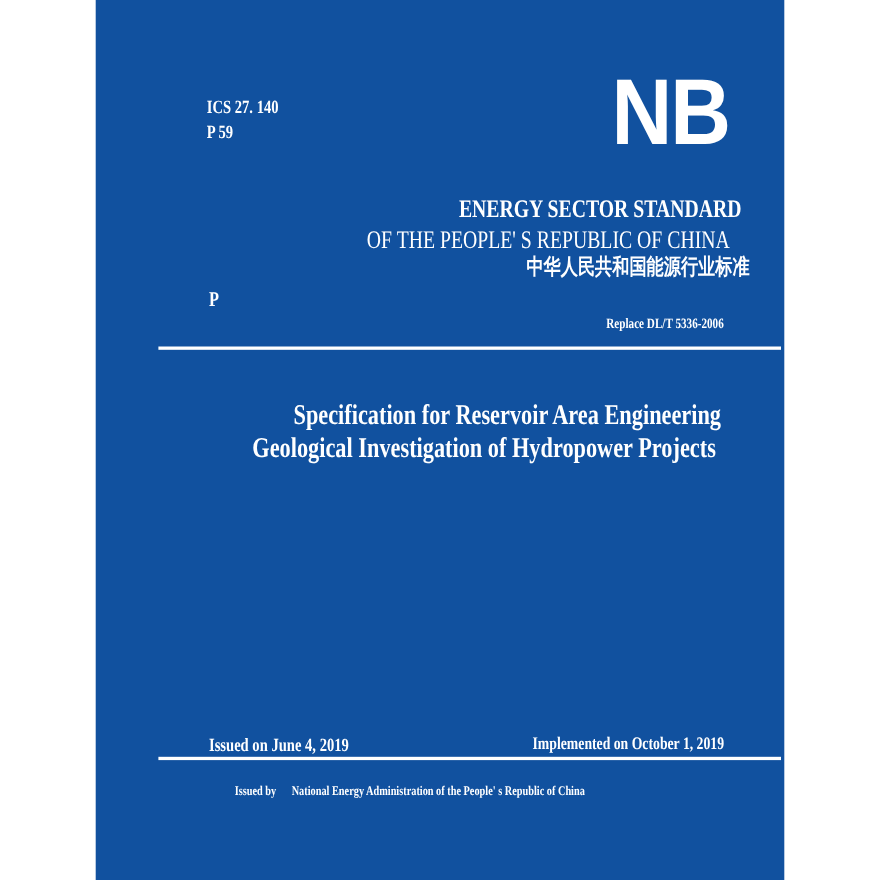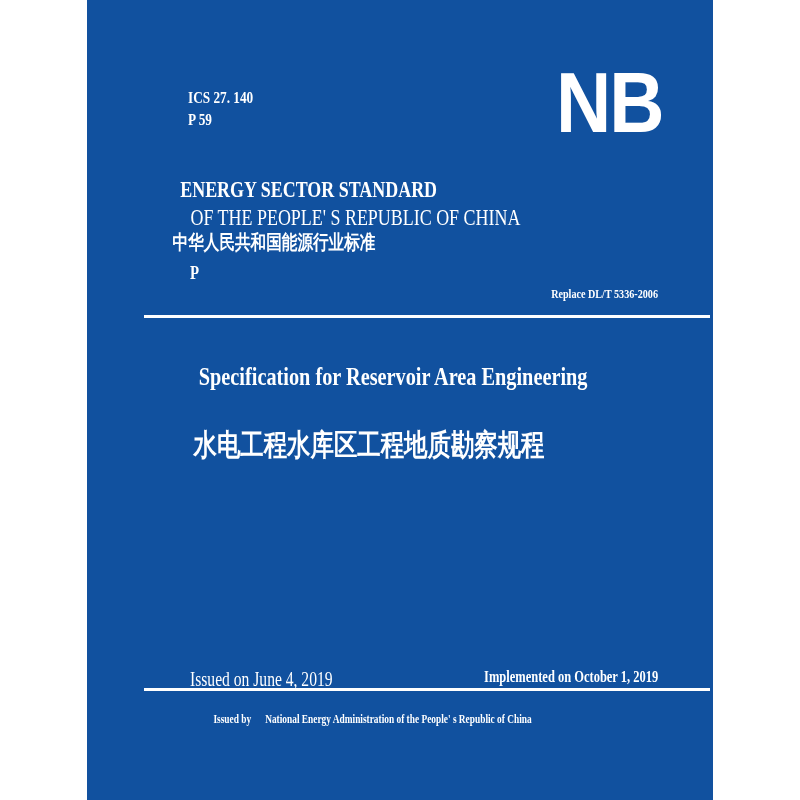--- a/index.html
+++ b/index.html
@@ -12,21 +12,21 @@
 
   
   .col { position:absolute; left:57px; top:0; width:566px; height:800px; }
 
   .cx { display:inline-block; transform:scaleX(0.78); white-space:pre; }
   .o-l { transform-origin:0 50%; }
   .o-r { transform-origin:100% 50%; }
   .o-c { transform-origin:50% 50%; }
 
   .abs { position:absolute; }
-  .ctr { left:0; right:0; text-align:left; }
+  .ctr { left:0; right:0; text-align:right; }
   .lft { left:46px; text-align:left; }
   .rgt { right:52px; text-align:right; }
 
   .ics-block { position:absolute; left:101px; top:87px; font-size:17px;
                font-weight:bold; line-height:22px; }
 
   .nb-logo { position:absolute; right:50px; top:60px;
              font-family:"Liberation Sans", sans-serif; font-weight:bold;
              font-size:85px; line-height:1; letter-spacing:-2px;
              transform:scaleX(0.9); transform-origin:100% 0; }
@@ -41,21 +41,21 @@
   .replaces  { top:286px; font-size:13px; font-weight:bold; }
 
   .rule { position:absolute; left:0; width:566px; height:3px; background:#ffffff; }
   .rule-top { top:315px; }
   .rule-bottom { top:688px; }
 
   .title1 { top:362px; font-size:26px; font-weight:bold; }
   .title2 { top:392px; font-size:26px; font-weight:bold; }
   .title-cn { top:425px; font-size:30px; font-weight:bold; }
 
-  .issued-on { top:668px; font-size:20px; font-weight:normal; }
+  .issued-on { top:668px; font-size:17px; font-weight:bold; }
   .implemented-on { top:668px; font-size:16px; font-weight:bold; }
 
   .issued-by-row { top:697px; font-size:12px; font-weight:bold; }
   .issued-by-value { margin-left:18px; }
 </style>
 </head>
 <body>
 
 <div class="page">
   <div class="panel">
@@ -86,22 +86,22 @@
       </div>
       <div class="abs rgt replaces">
         <span class="cx o-r">Replace DL/T 5336-2006</span>
       </div>
 
       <div class="rule rule-top"></div>
 
       <div class="abs ctr title1">
         <span class="cx o-c">Specification for Reservoir Area Engineering</span>
       </div>
-      <div class="abs ctr title-cn">
-        <span class="cx o-c">水电工程水库区工程地质勘察规程</span>
+      <div class="abs ctr title2">
+        <span class="cx o-c">Geological Investigation of Hydropower Projects</span>
       </div>
 
       <div class="abs lft issued-on">
         <span class="cx o-l">Issued on June 4, 2019</span>
       </div>
       <div class="abs rgt implemented-on">
         <span class="cx o-r">Implemented on October 1, 2019</span>
       </div>
 
       <div class="rule rule-bottom"></div>

